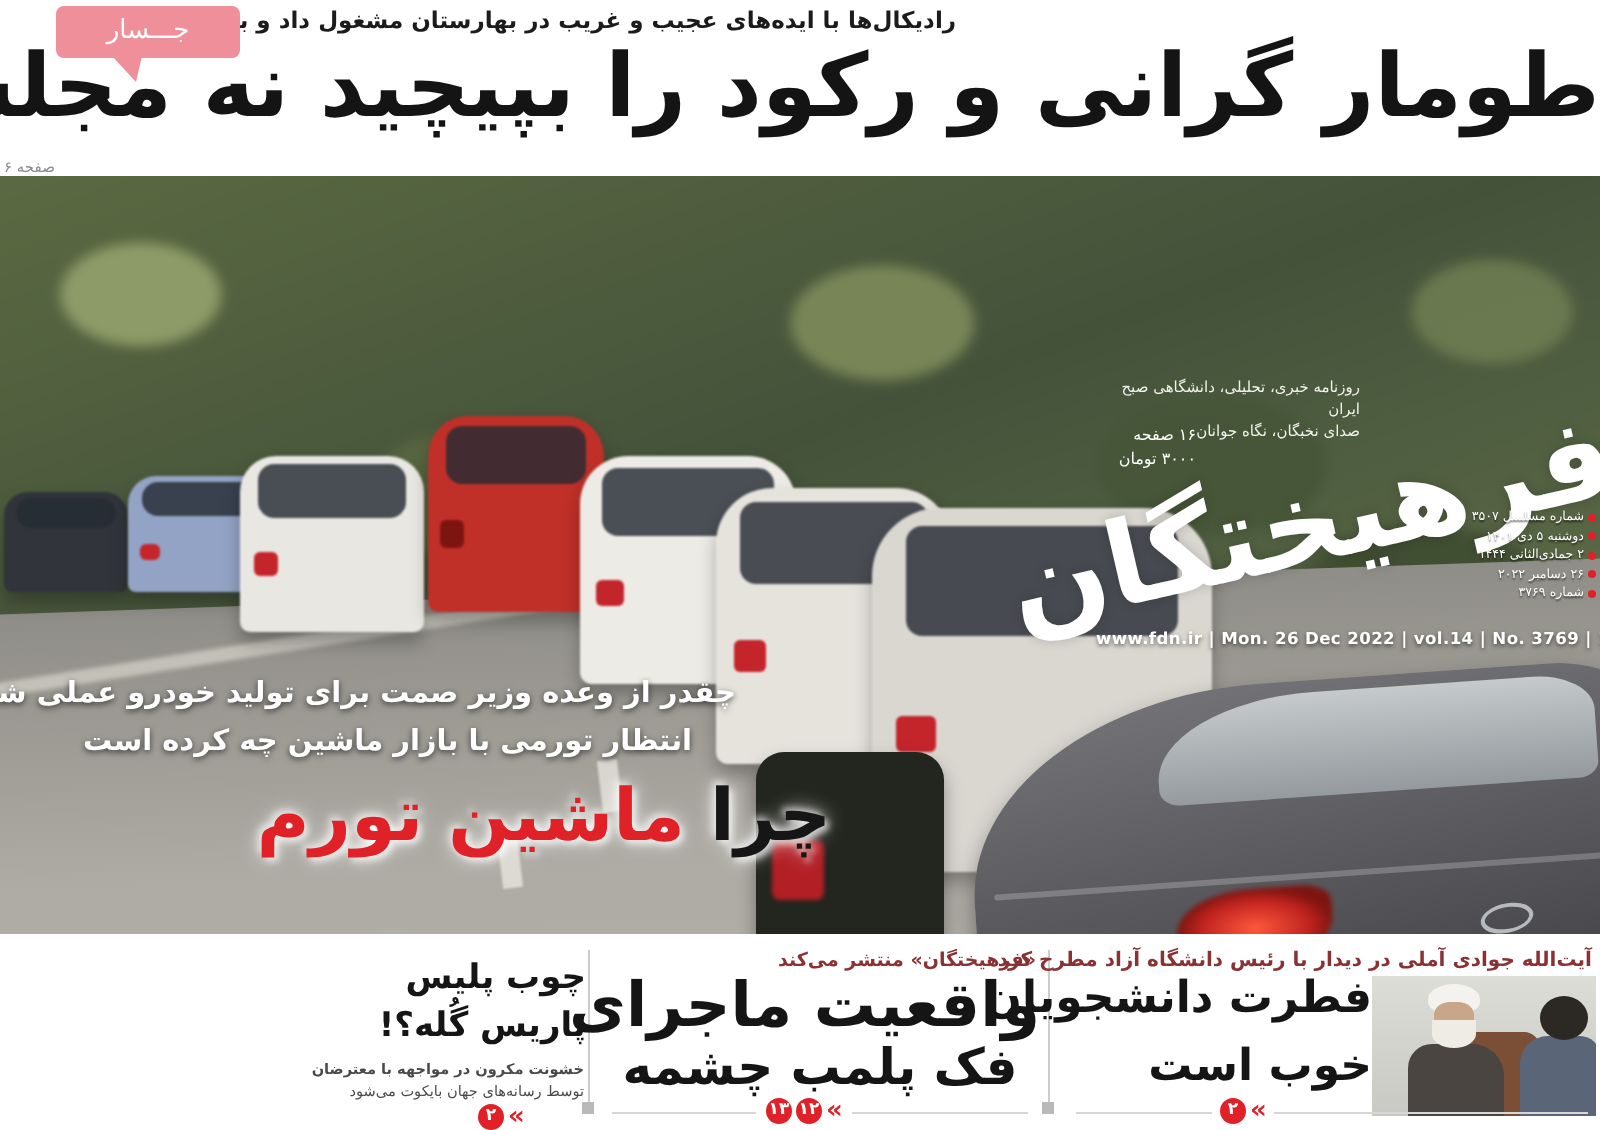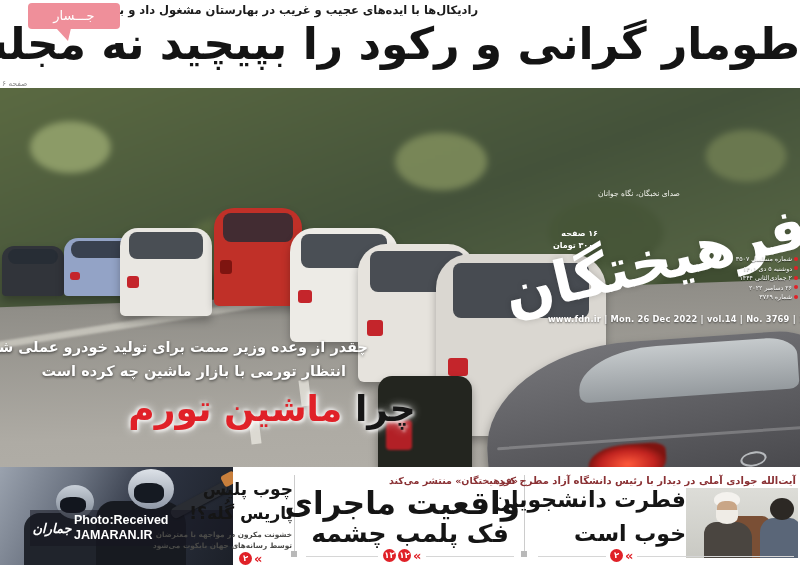--- a/index.html
+++ b/index.html
@@ -56,21 +56,21 @@
   .sonata-crease{position:absolute;left:10px;top:96px;width:320px;height:3px;background:rgba(255,255,255,.22);border-radius:2px}
   .sonata-tl{position:absolute;left:100px;top:102px;width:78px;height:40px;filter:blur(1.2px);
     background:radial-gradient(closest-side,#ff5a3c,#c0231f 70%,#7e1410);border-radius:50% 20% 60% 40%}
   .hyundai-badge{position:absolute;left:252px;top:118px;width:26px;height:15px;border:2px solid #c9ccd0;border-radius:50%;transform:skewX(-18deg);opacity:.85}
 
   
   .masthead-title{position:absolute;left:545px;top:108px;width:265px;height:130px;transform:rotate(-13deg);
     text-align:center;font-size:58px;font-weight:800;color:#fff;direction:rtl;line-height:120px;
     text-shadow:0 0 6px rgba(0,0,0,.18)}
   .tagline{position:absolute;left:552px;top:100px;width:128px;direction:rtl;text-align:right;color:#f2f2ec;font-size:7.5px;line-height:11px}
-  .pages-price{position:absolute;left:548px;top:140px;width:50px;direction:rtl;text-align:right;color:#fff;font-size:8px;font-weight:bold;line-height:12px}
+  .pages-price{position:absolute;left:548px;top:124px;width:50px;direction:rtl;text-align:right;color:#fff;font-size:8px;font-weight:normal;line-height:12px}
   .date-col{position:absolute;left:726px;top:167px;width:72px}
   .date-row{direction:rtl;display:flex;align-items:center;gap:2px;margin-bottom:2.5px}
   .date-dot{width:4px;height:4px;border-radius:50%;background:#e02128;flex:0 0 auto}
   .date-txt{font-size:6.3px;color:#fff;white-space:nowrap;text-shadow:0 1px 1px rgba(0,0,0,.6)}
   .info-bar{position:absolute;left:548px;top:226px;width:252px;color:#fff;font-size:8.3px;font-weight:bold;letter-spacing:.2px;text-shadow:0 1px 2px rgba(0,0,0,.55);white-space:nowrap}
 
   
   .kicker1{position:absolute;left:6px;top:251px;width:362px;direction:rtl;text-align:right;font-size:14.5px;font-weight:bold;color:#fff;text-shadow:0 1px 3px rgba(0,0,0,.65);white-space:nowrap}
   .kicker2{position:absolute;left:6px;top:275px;width:340px;direction:rtl;text-align:right;font-size:14.5px;font-weight:bold;color:#fff;text-shadow:0 1px 3px rgba(0,0,0,.65);white-space:nowrap}
   .bigline{direction:rtl;font-weight:800;white-space:nowrap;
@@ -122,21 +122,21 @@
   .body1{position:absolute;left:96px;top:34px;width:90px;height:64px;background:#171a20;border-radius:18px 24px 0 0}
   .body2{position:absolute;left:24px;top:46px;width:76px;height:52px;background:#20242c;border-radius:16px 20px 0 0}
   .baton{position:absolute;left:168px;top:28px;width:62px;height:11px;background:#2a2d33;border-radius:5px;transform:rotate(-28deg);box-shadow:0 1px 2px rgba(0,0,0,.5)}
   .baton-tip{position:absolute;left:222px;top:6px;width:14px;height:12px;background:#c87f3c;border-radius:3px;transform:rotate(-28deg)}
   .caption-bar{position:absolute;left:30px;top:43px;width:203px;height:36px;background:rgba(22,22,32,.55);display:flex;align-items:center}
   .jamaran-logo{width:44px;text-align:center;color:#fff;font-size:13px;font-style:italic;font-weight:bold;direction:rtl}
   .credit{color:#fff;font-size:12.5px;font-weight:bold;line-height:15px;font-family:"Liberation Sans",sans-serif}
   .nl-h1{position:absolute;left:196px;top:12px;width:97px;direction:rtl;text-align:right;font-size:17px;font-weight:800;color:#151515;white-space:nowrap}
   .nl-h2{position:absolute;left:194px;top:36px;width:99px;direction:rtl;text-align:center;font-size:17px;font-weight:800;color:#151515;white-space:nowrap}
   .nl-sub1{position:absolute;left:196px;top:63px;width:96px;direction:rtl;text-align:center;font-size:7.3px;font-weight:bold;color:#4a4a48;white-space:nowrap}
-  .nl-sub2{position:absolute;left:196px;top:74px;width:96px;direction:rtl;text-align:center;font-size:7.3px;font-weight:bold;color:#4a4a48;white-space:nowrap}
+  .nl-sub2{position:absolute;left:196px;top:74px;width:96px;direction:rtl;text-align:center;font-size:7.3px;font-weight:normal;color:#4a4a48;white-space:nowrap}
   .nl-marker{position:absolute;left:236px;top:85px;background:#fff;padding:0 3px}
 </style>
 </head>
 <body>
 
 <div class="page">
 
   <div class="teaser">رادیکال‌ها با ایده‌های عجیب و غریب در بهارستان مشغول داد و بیدادند</div>
   <div class="logo-bubble">جـــسار</div>
   <div class="logo-tail"></div>
@@ -185,20 +185,21 @@
     <div class="sonata">
       <div class="sonata-glass"></div>
       <div class="sonata-crease"></div>
       <div class="sonata-tl"></div>
       <div class="hyundai-badge"></div>
 
     </div>
 
     <div class="masthead-title">فرهیختگان</div>
     <div class="tagline">
+      <div>روزنامه خبری، تحلیلی، دانشگاهی صبح ایران</div>
       <div>صدای نخبگان، نگاه جوانان</div>
     </div>
     <div class="pages-price">
       <div>۱۶ صفحه</div>
       <div>۳۰۰۰ تومان</div>
     </div>
     <div class="date-col">
       <div class="date-row">
           <span class="date-dot"></span>
           <span class="date-txt">شماره مسلسل ۳۵۰۷</span>
@@ -259,37 +260,20 @@
     <div class="nm-kicker">«فرهیختگان» منتشر می‌کند</div>
     <div class="nm-h1">واقعیت ماجرای</div>
     <div class="nm-h2">فک پلمب چشمه</div>
     <div class="hrule nm-rule"></div>
     <div class="nm-marker marker">
       <span class="pnum">۱۳</span>
       <span class="pnum">۱۲</span>
       <span class="parrow">«</span>
     </div>
 
-    <div class="nl-photo">
-      <div class="body2"></div>
-      <div class="helmet helmet2"></div>
-      <div class="visor2"></div>
-      <div class="body1"></div>
-      <div class="helmet helmet1"></div>
-      <div class="visor1"></div>
-      <div class="baton"></div>
-      <div class="baton-tip"></div>
-      <div class="caption-bar">
-        <span class="jamaran-logo">جماران</span>
-        <span class="credit">
-          <span>Photo:Received</span><br>
-          <span>JAMARAN.IR</span>
-        </span>
-      </div>
-    </div>
     <div class="nl-h1">چوب پلیس</div>
     <div class="nl-h2">پاریس گُله؟!</div>
     <div class="nl-sub1">خشونت مکرون در مواجهه با معترضان</div>
     <div class="nl-sub2">توسط رسانه‌های جهان بایکوت می‌شود</div>
     <div class="nl-marker marker">
       <span class="pnum">۲</span>
       <span class="parrow">«</span>
     </div>
   </div>
 

